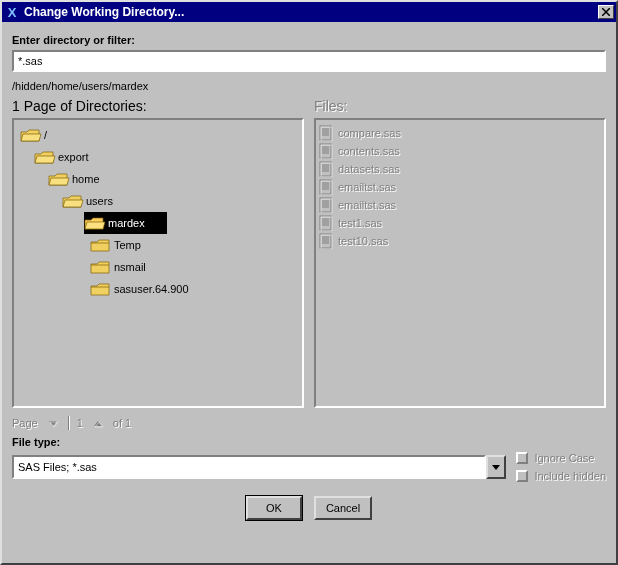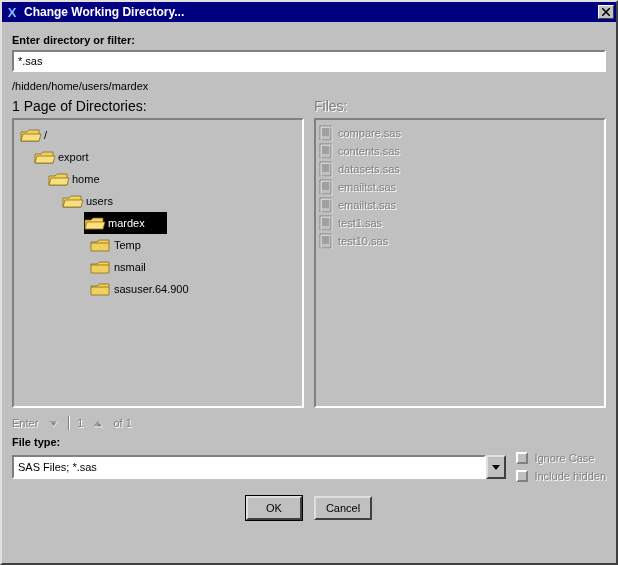--- a/index.html
+++ b/index.html
@@ -404,21 +404,21 @@
                   <rect x="1" y="1" width="11" height="14" fill="none" stroke="#fff" stroke-width="0.5" transform="translate(1,1)"></rect>
                 </svg>
               </span>
               <span>test10.sas</span>
             </div>
           </div>
       </div>
     </div>
 
     <div class="pager">
-      <span>Enter</span>
+      <span>Page</span>
       <span class="arrow">
         <svg width="10" height="10" viewBox="0 0 10 10">
             <path d="M1 3 L5 8 L9 3 Z" fill="#808080"></path>
             <path d="M1 3 L5 8 L9 3 Z" fill="none" stroke="#fff" stroke-width="0.5" transform="translate(1,1)"></path>
           </svg>
       </span>
       <span class="sep"></span>
       <span>1</span>
       <span class="arrow">
         <svg width="10" height="10" viewBox="0 0 10 10">

